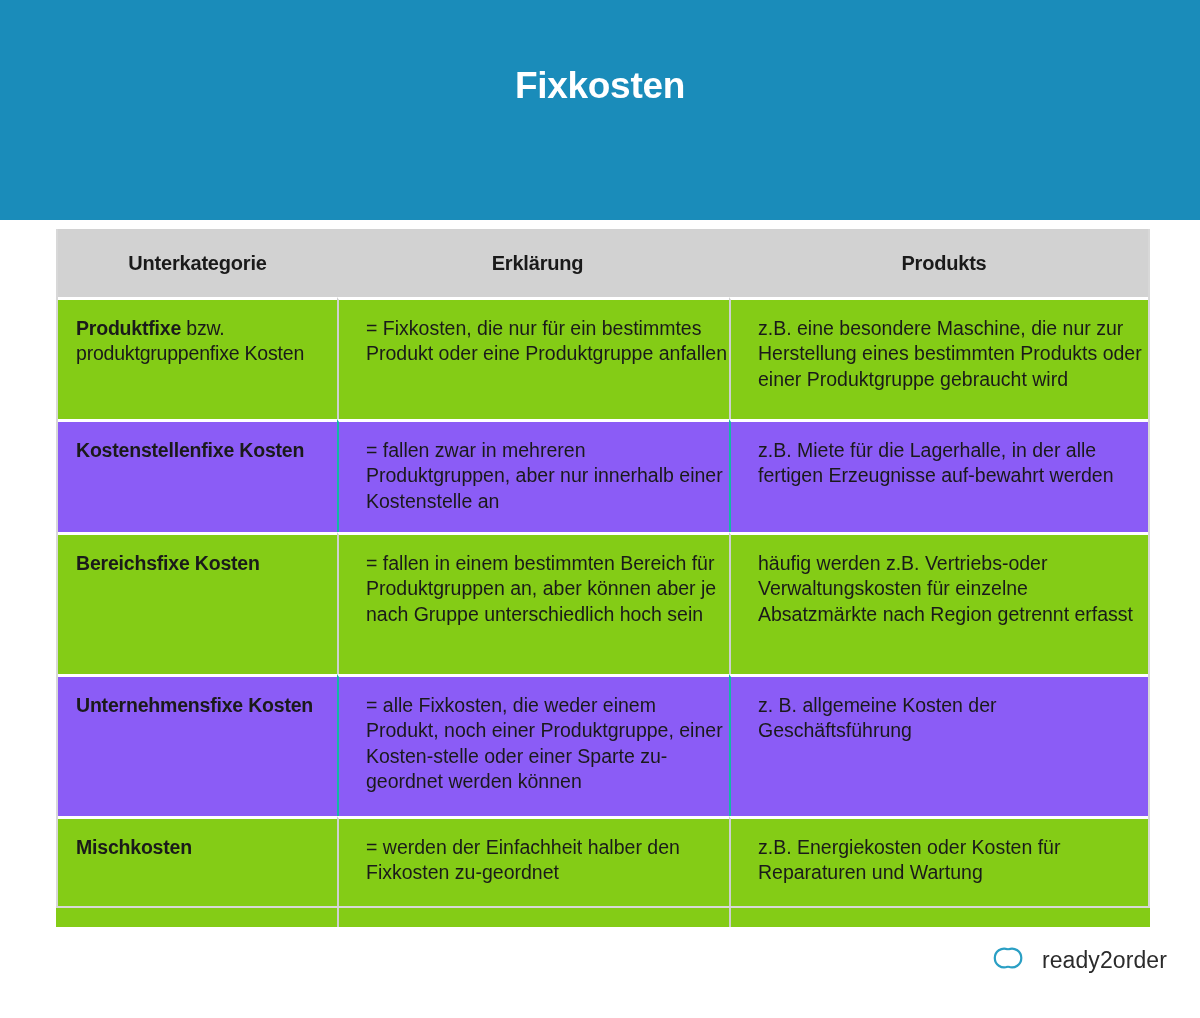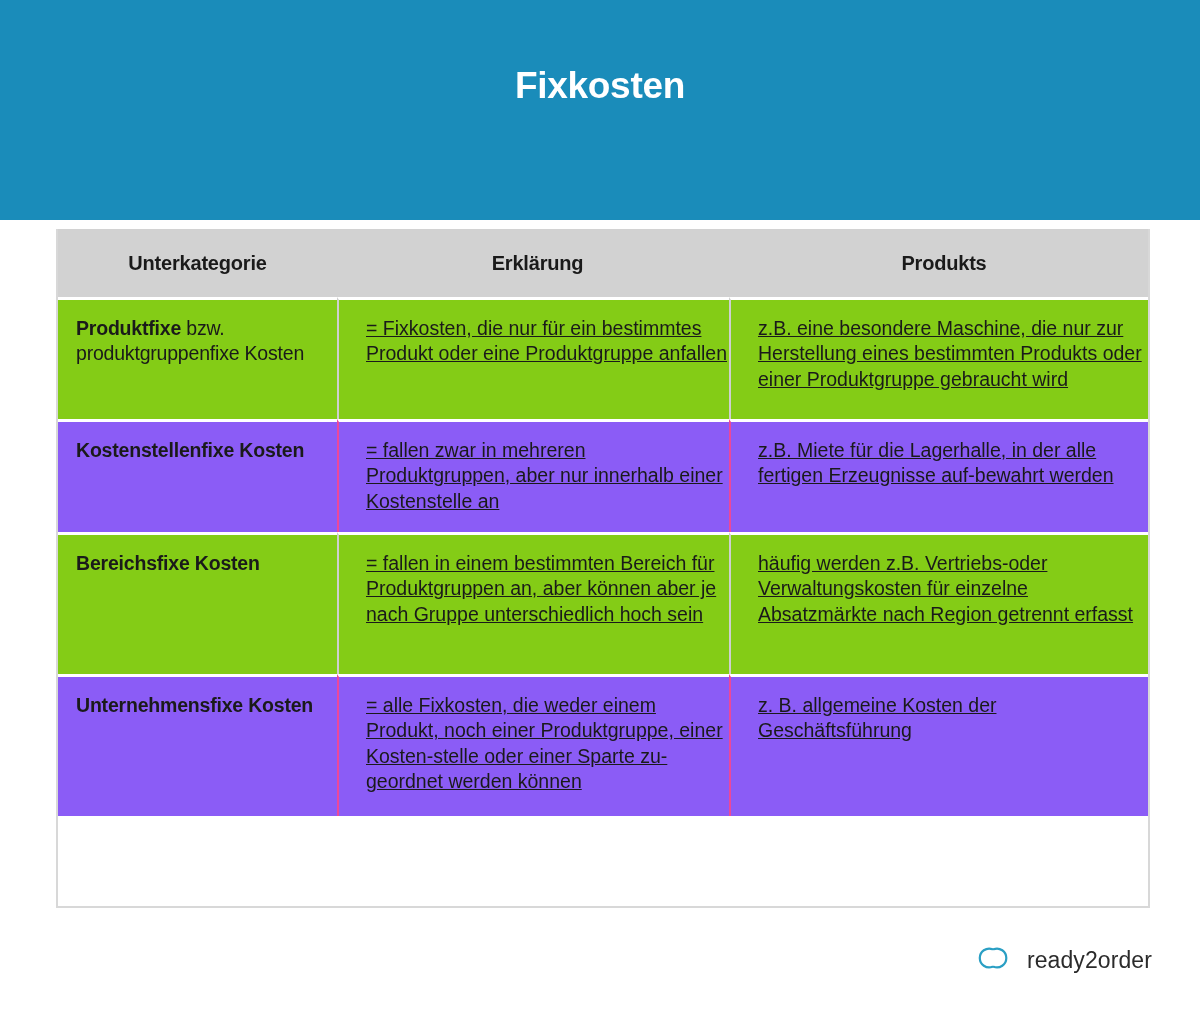--- a/index.html
+++ b/index.html
@@ -83,33 +83,32 @@
     background: #84cc16;
     border-top: 3px solid #ffffff;
   }
   .brow.alt td {
     background: #8b5cf6;
   }
   .brow td.col2, .brow td.col3 {
     border-left: 2px solid #cfcfcf;
   }
   .brow.alt td.col2, .brow.alt td.col3 {
-    border-left: 2px solid #ec4899;
+    border-left: 2px solid #14b8a6;
   }
 
   .cell-inner {
     padding: 16px 18px 18px 20px;
     font-size: 19.5px;
     line-height: 1.30;
     color: #1a1a1a;
   }
   td.col2 .cell-inner, td.col3 .cell-inner {
     padding-left: 27px;
     padding-right: 1px;
-    text-decoration: underline;
   }
   .cell-inner.cat {
     font-weight: bold;
     letter-spacing: -0.2px;
     line-height: 1.27;
   }
   .cat .reg { font-weight: normal; }
 
   
   .r1 td { height: 122px; }
@@ -128,21 +127,21 @@
     border-left: 2px solid #d8d8d8;
     border-right: 2px solid #d8d8d8;
     border-bottom: 2px solid #d8d8d8;
     box-sizing: border-box;
     pointer-events: none;
   }
 
   
   .logo {
     position: absolute;
-    right: 48px;
+    right: 33px;
     bottom: 42px;
     display: flex;
     align-items: center;
     gap: 11px;
   }
   .logo-mark { display: block; }
   .logo-text {
     font-size: 23px;
     color: #2b2b2b;
     font-family: "Liberation Sans", "DejaVu Sans", sans-serif;
@@ -220,20 +219,31 @@
           <div class="cell-inner cat"><span>Unternehmensfixe Kosten</span><span class="reg"></span></div>
         </td>
         <td class="col2">
           <div class="cell-inner">= alle Fixkosten, die weder einem Produkt, noch einer Produktgruppe, einer Kosten-stelle oder einer Sparte zu-geordnet werden können</div>
         </td>
         <td class="col3">
           <div class="cell-inner">z. B. allgemeine Kosten der Geschäftsführung</div>
         </td>
       </tr>
 
+      <tr class="brow r5">
+        <td class="col1">
+          <div class="cell-inner cat"><span>Mischkosten</span><span class="reg"></span></div>
+        </td>
+        <td class="col2">
+          <div class="cell-inner">= werden der Einfachheit halber den Fixkosten zu-geordnet</div>
+        </td>
+        <td class="col3">
+          <div class="cell-inner">z.B. Energiekosten oder Kosten für Reparaturen und Wartung</div>
+        </td>
+      </tr>
     </tbody>
   </table>
 </div>
 <div class="tbl-frame"></div>
 
 <div class="logo">
   <span class="logo-mark">
     <svg width="44" height="28" viewBox="0 0 44 28" xmlns="http://www.w3.org/2000/svg">
       <path d="M20.5 5.2 A9.4 9.4 0 1 0 20.5 22.8" fill="none" stroke="#2a9fc4" stroke-width="2.2" stroke-linecap="round"></path>
       <path d="M21.6 5.2 A9.4 9.4 0 1 1 21.6 22.8" fill="none" stroke="#2a9fc4" stroke-width="2.2" stroke-linecap="round"></path>

